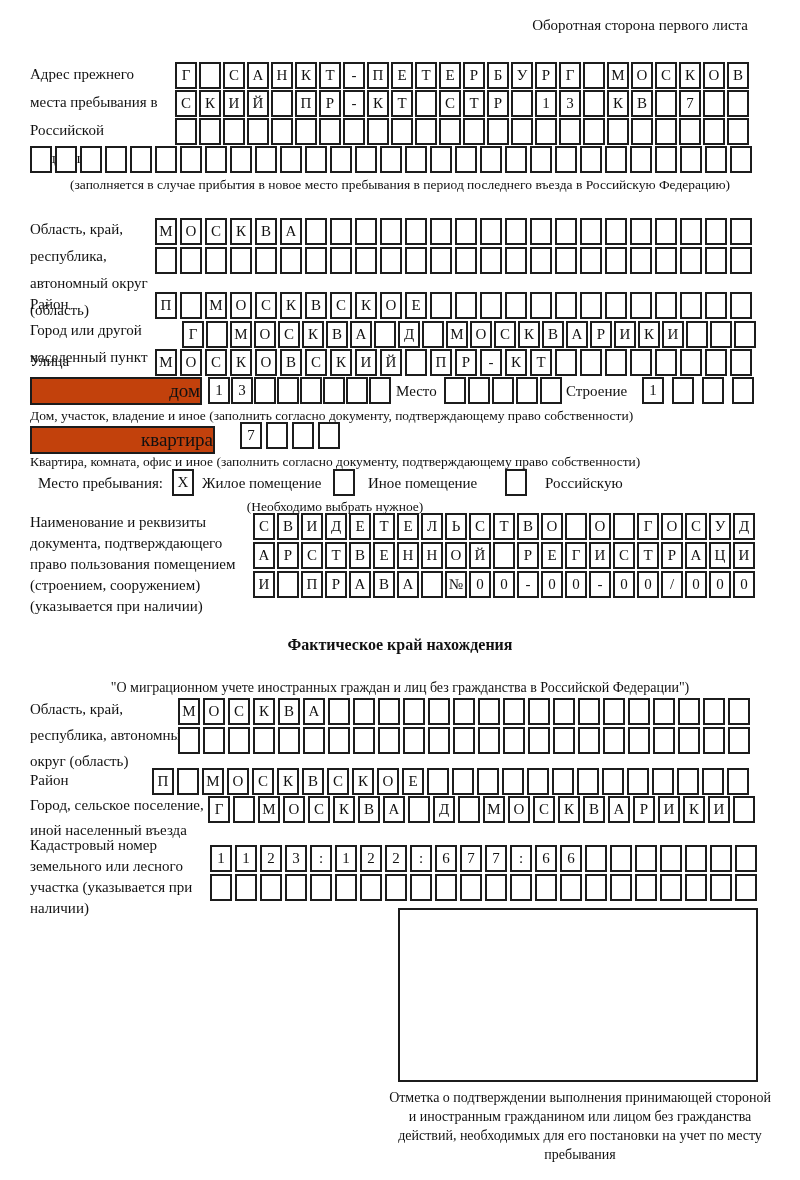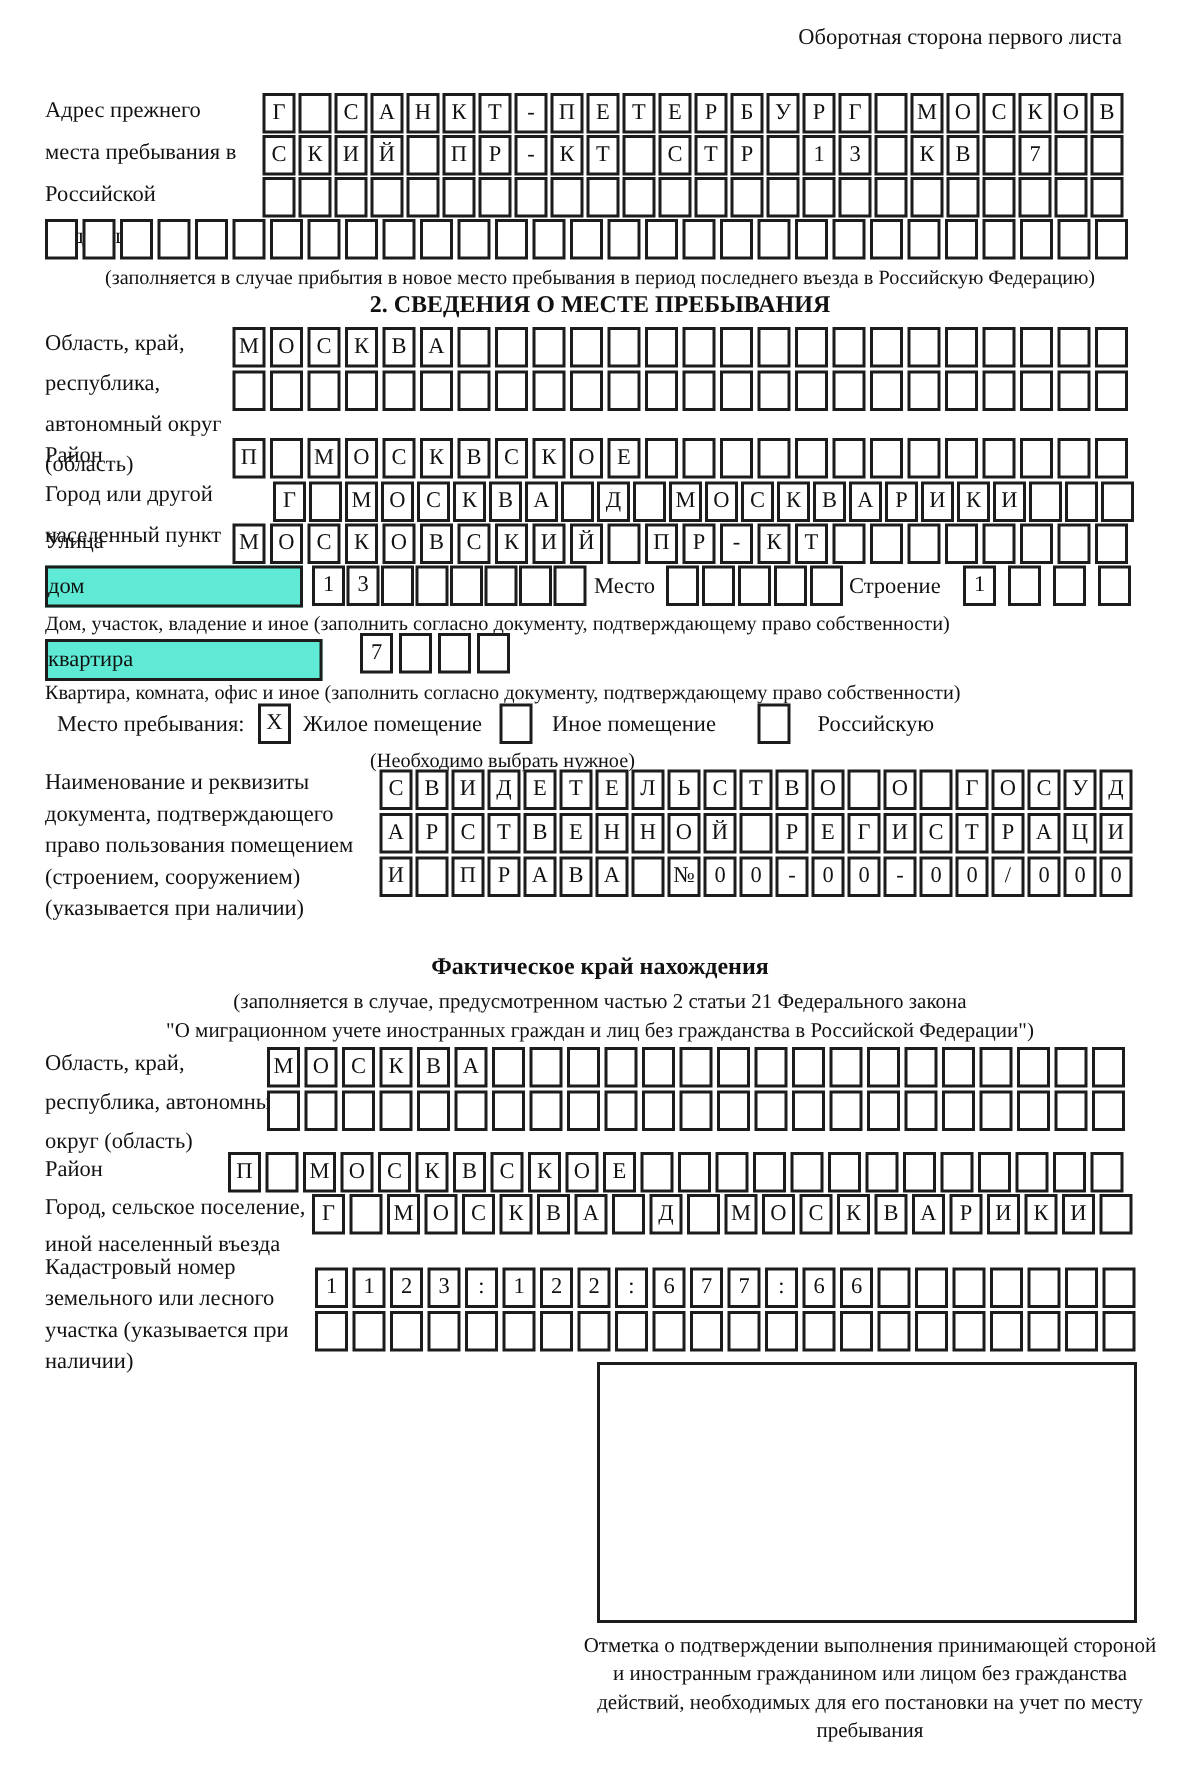--- a/index.html
+++ b/index.html
@@ -18,21 +18,21 @@
     box-sizing:border-box;flex:0 0 auto;width:22px;height:27px;
     border:2px solid #1c1c1c;margin-right:3px;background:#fff;
     font-size:15px;line-height:23px;text-align:center;
   }
   .g1 .cell{margin-right:1px;}
   .g2 .cell{margin-right:2px;}
   .g4 .cell{margin-right:4px;}
   .g8 .cell{margin-right:8px;}
   .fieldbox{
     box-sizing:border-box;border:2px solid #1c1c1c;height:28px;
-    font-size:15px;line-height:24px;text-align:left;background:#5eead4;
+    font-size:19px;line-height:24px;text-align:right;background:#c2410c;
   }
   .checkbox{width:22px;height:27px;}
 </style>
 </head>
 <body>
 
 <div class="page">
 
   <div class="abs lbl" style="top:16px;right:52px;line-height:18px;">Оборотная сторона первого листа</div>
 
@@ -141,21 +141,20 @@
       <span class="cell"></span>
       <span class="cell"></span>
       <span class="cell"></span>
       <span class="cell"></span>
       <span class="cell"></span>
       <span class="cell"></span>
       <span class="cell"></span>
     </div>
   <div class="abs note center" style="top:176px;left:0;">(заполняется в случае прибытия в новое место пребывания в период последнего въезда в Российскую Федерацию)</div>
 
-  <div class="abs title" style="top:195px;left:0;">2. СВЕДЕНИЯ О МЕСТЕ ПРЕБЫВАНИЯ</div>
 
   <div class="abs lbl" style="top:216px;left:30px;width:120px;">Область, край, республика, автономный округ (область)</div>
   <div class="abs cells" style="top:218px;left:155px;">
       <span class="cell">М</span>
       <span class="cell">О</span>
       <span class="cell">С</span>
       <span class="cell">К</span>
       <span class="cell">В</span>
       <span class="cell">А</span>
       <span class="cell"></span>
@@ -399,21 +398,20 @@
       <span class="cell">-</span>
       <span class="cell">0</span>
       <span class="cell">0</span>
       <span class="cell">/</span>
       <span class="cell">0</span>
       <span class="cell">0</span>
       <span class="cell">0</span>
     </div>
 
   <div class="abs title" style="top:636px;left:0;">Фактическое край нахождения</div>
-  <div class="abs note center" style="top:660px;left:0;font-size:14px;">(заполняется в случае, предусмотренном частью 2 статьи 21 Федерального закона</div>
   <div class="abs note center" style="top:679px;left:0;font-size:14px;">"О миграционном учете иностранных граждан и лиц без гражданства в Российской Федерации")</div>
 
   <div class="abs lbl" style="top:696px;left:30px;width:160px;line-height:26px;">Область, край, республика, автономный округ (область)</div>
   <div class="abs cells" style="top:698px;left:178px;">
       <span class="cell">М</span>
       <span class="cell">О</span>
       <span class="cell">С</span>
       <span class="cell">К</span>
       <span class="cell">В</span>
       <span class="cell">А</span>

